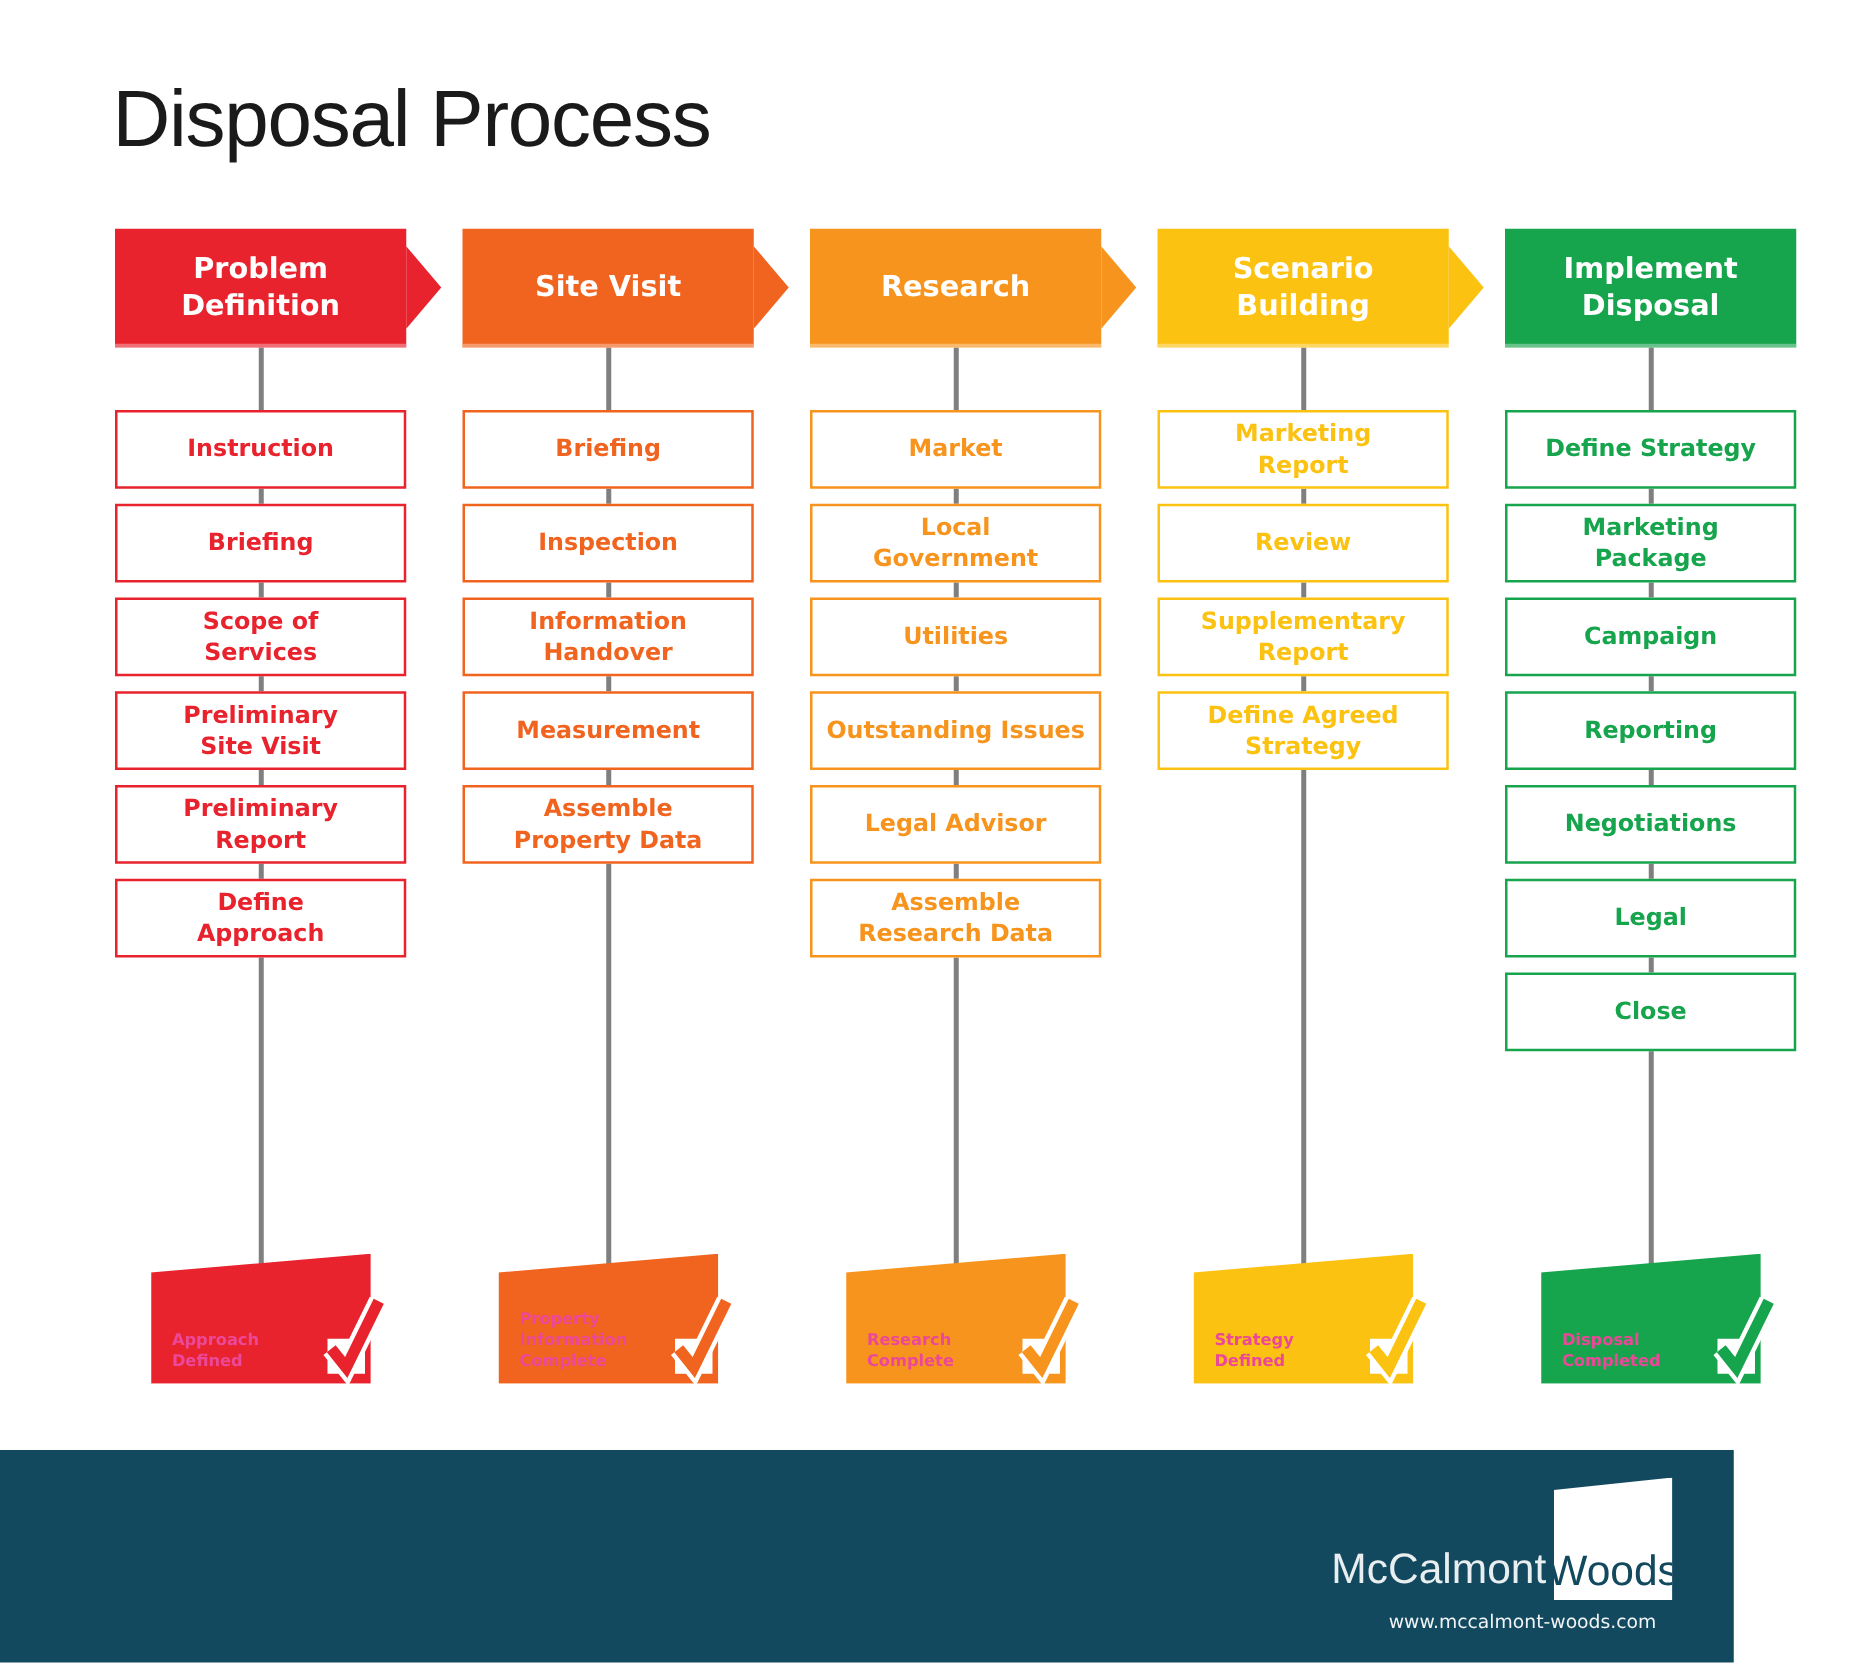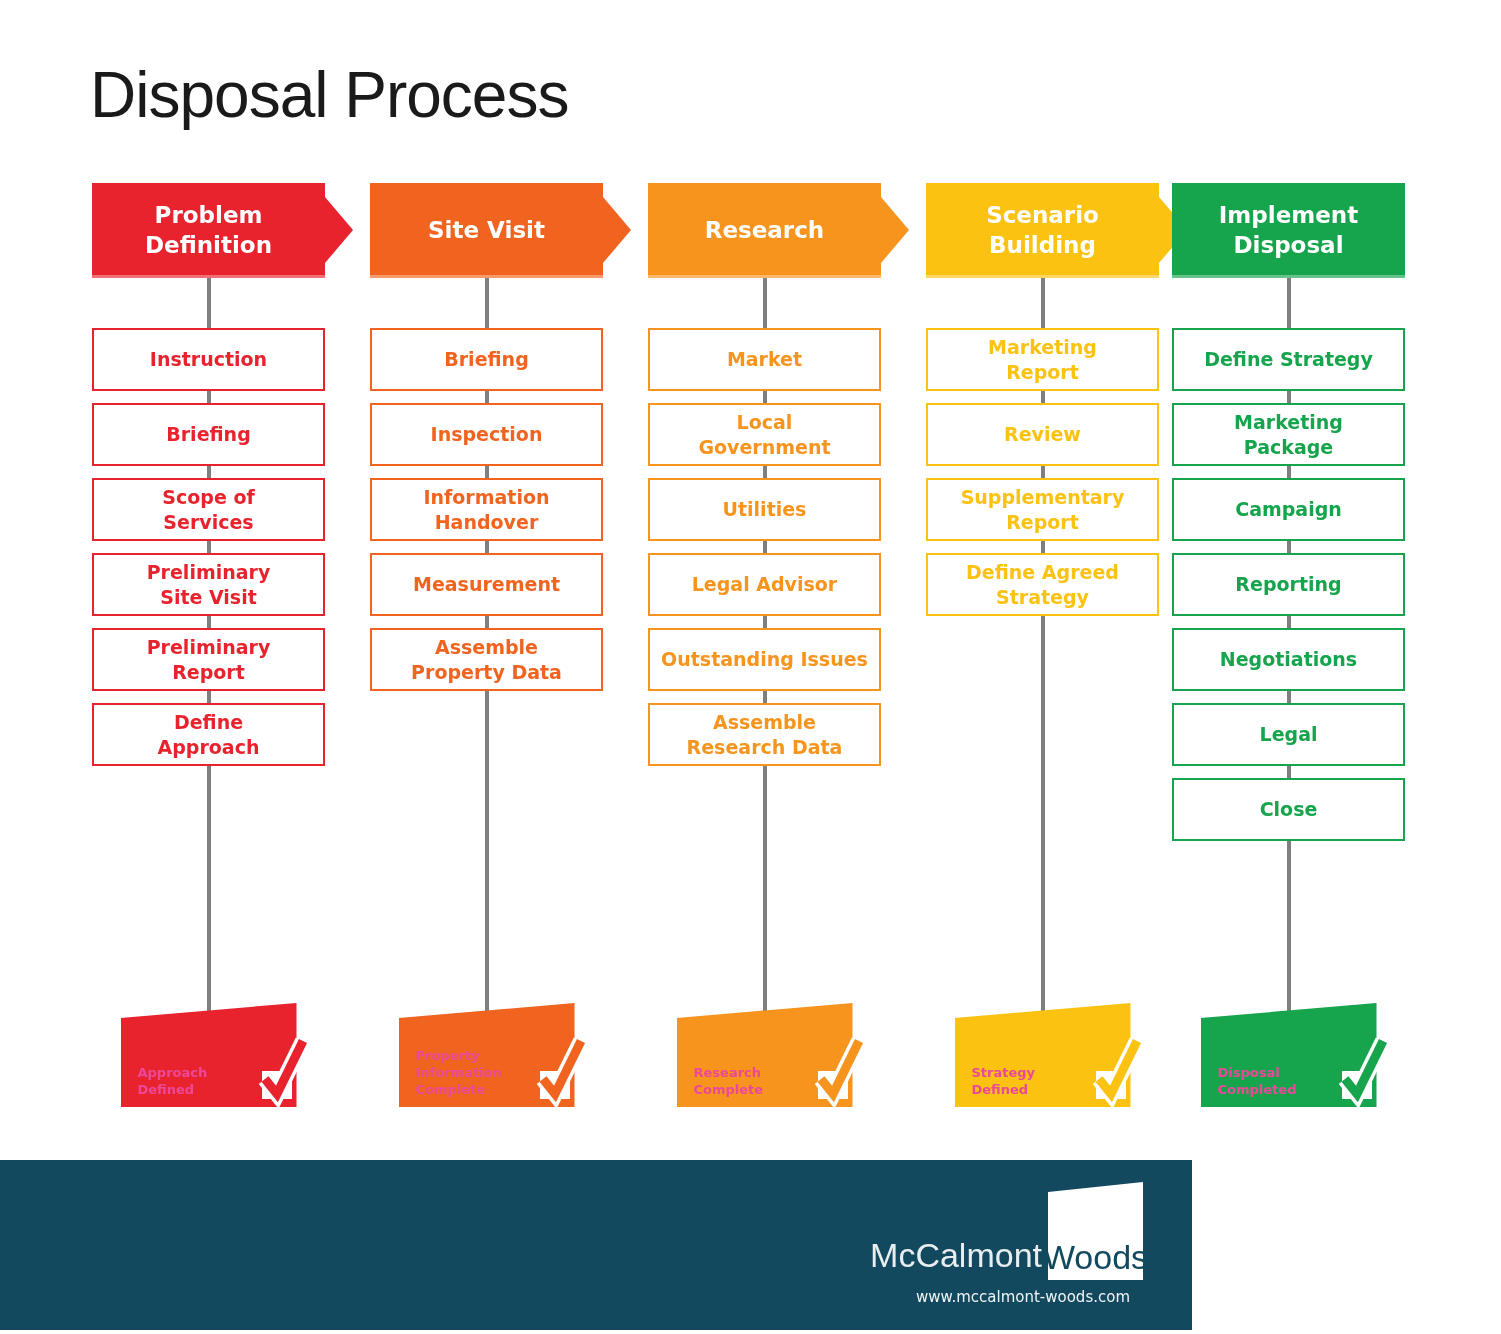--- a/index.html
+++ b/index.html
@@ -9,21 +9,21 @@
   }
   .title{
     position:absolute;left:90px;top:58px;margin:0;
     font-family:Liberation Sans, sans-serif;
     font-size:64px;font-weight:300;color:var(--title-color,#1a1a1a);
     letter-spacing:-1px;white-space:nowrap;
   }
   
   .column{position:absolute;top:183px;width:233px;height:1000px;}
   .col-0{left:92px;}  .col-1{left:370px;}  .col-2{left:648px;}
-  .col-3{left:926px;} .col-4{left:1172px;}
+  .col-3{left:926px;} .col-4{left:1204px;}
   .connector{
     position:absolute;left:calc(50% - 2px);top:95px;width:4px;height:734px;
     background:var(--line,#7f7f7f);z-index:0;
   }
   .stage-header{
     position:relative;height:95px;background:var(--c);
     display:flex;align-items:center;justify-content:center;
     box-shadow:inset 0 -3px rgba(255,255,255,0.35);
     z-index:1;
   }
@@ -63,21 +63,21 @@
     background:#ffffff;z-index:3;
   }
   .check{
     position:absolute;right:-10px;bottom:6px;width:52px;height:64px;z-index:4;
     overflow:visible;
   }
   .check-outline{fill:none;stroke:#ffffff;stroke-width:16;}
   .check-stroke{fill:none;stroke:var(--c);stroke-width:9;}
   
   .footer-bar{
-    position:absolute;left:0;top:1160px;width:1192px;height:170px;
+    position:absolute;left:0;top:1160px;width:1387px;height:170px;
     background:var(--footer,#12495e);
   }
   .logo-row{
     position:absolute;right:49px;top:22px;display:flex;align-items:flex-end;
   }
   .logo-first{
     font-family:"Liberation Sans",sans-serif;font-weight:300;
     font-size:34px;color:#e9eef1;padding:0 6px 5px 0;white-space:nowrap;
   }
   .logo-box{
@@ -193,24 +193,24 @@
           <span class="step-label">Market</span>
         </div>
       <div class="step">
           <span class="step-label">Local
 Government</span>
         </div>
       <div class="step">
           <span class="step-label">Utilities</span>
         </div>
       <div class="step">
+          <span class="step-label">Outstanding Issues</span>
+        </div>
+      <div class="step">
           <span class="step-label">Legal Advisor</span>
-        </div>
-      <div class="step">
-          <span class="step-label">Outstanding Issues</span>
         </div>
       <div class="step">
           <span class="step-label">Assemble
 Research Data</span>
         </div>
     </div>
     <div class="banner">
       <div class="banner-bg"></div>
       <div class="banner-label">Research
 Complete</div>

